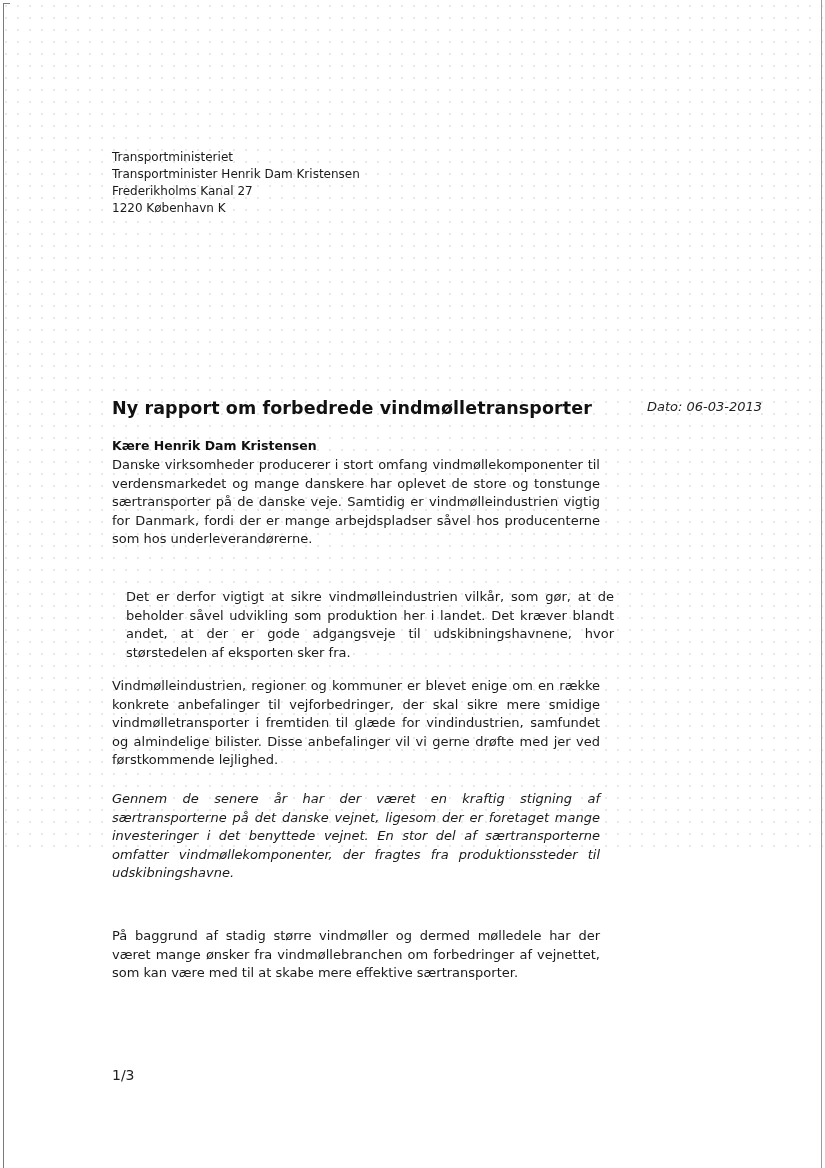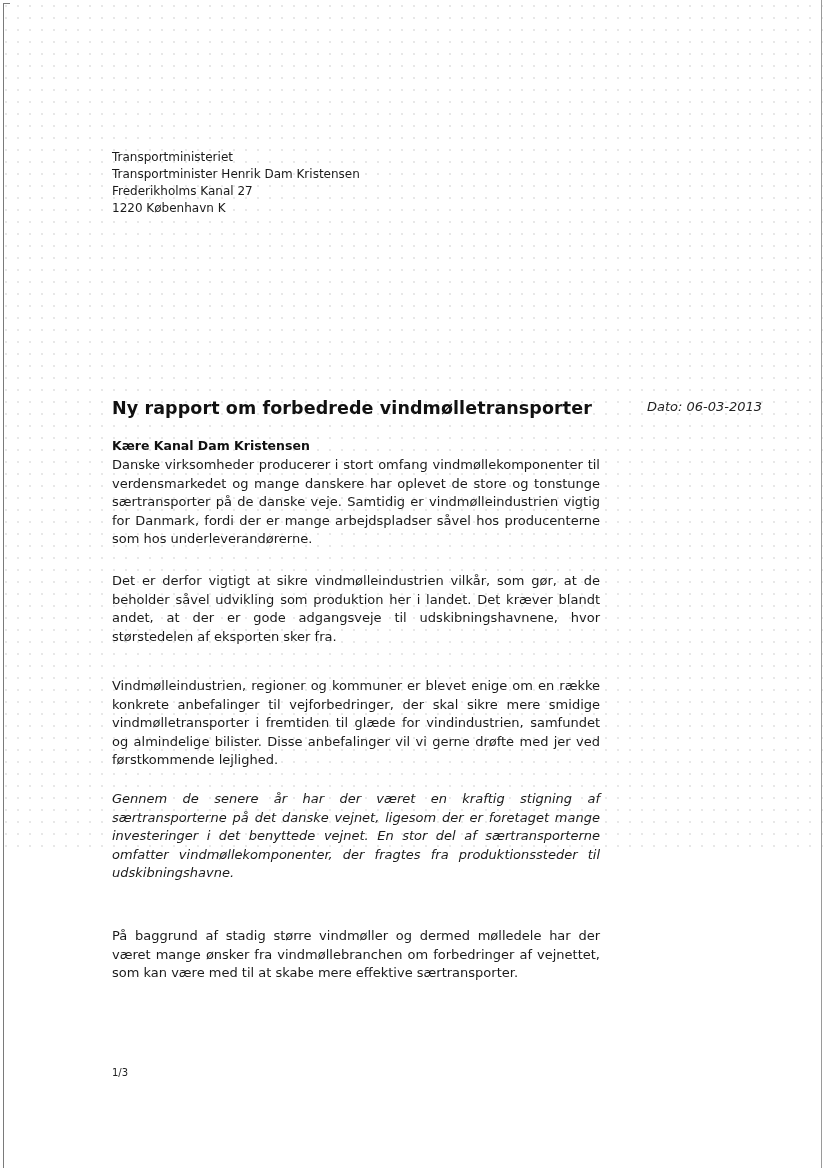--- a/index.html
+++ b/index.html
@@ -85,29 +85,29 @@
       width: 488px;
       font-size: 13px;
       line-height: 18.6px;
       text-align: justify;
       color: #1a1a1a;
     }
     .body-text p {
       margin: 0;
     }
     #p1 { top: 456px; }
-    #p2 { top: 572px; }
+    #p2 { top: 588px; margin-left: 14px; }
     #p3 { top: 677px; }
     #p4 { top: 790px; font-style: italic; }
     #p5 { top: 927px; }
     .page-number {
       position: absolute;
       left: 112px;
       top: 1067px;
-      font-size: 10px;
+      font-size: 14px;
       color: #222;
     }
   </style>
 </head>
 <body>
 
 <div class="page">
   <div class="border-left"></div>
   <div class="border-top-tick"></div>
   <div class="border-right"></div>
@@ -115,21 +115,21 @@
   <div class="address">
     <div>Transportministeriet</div>
     <div>Transportminister Henrik Dam Kristensen</div>
     <div>Frederikholms Kanal 27</div>
     <div>1220 København K</div>
   </div>
 
   <div class="title">Ny rapport om forbedrede vindmølletransporter</div>
   <div class="date">Dato: 06-03-2013</div>
 
-  <div class="salutation">Kære Kanal Dam Kristensen</div>
+  <div class="salutation">Kære Henrik Dam Kristensen</div>
 
   <div class="body-text" id="p1">
     <p>Danske virksomheder producerer i stort omfang vindmøllekomponenter til verdensmarkedet og mange danskere har oplevet de store og tonstunge særtransporter på de danske veje. Samtidig er vindmølleindustrien vigtig for Danmark, fordi der er mange arbejdspladser såvel hos producenterne som hos underleverandørerne.</p>
   </div>
   <div class="body-text" id="p2">
     <p>Det er derfor vigtigt at sikre vindmølleindustrien vilkår, som gør, at de beholder såvel udvikling som produktion her i landet. Det kræver blandt andet, at der er gode adgangsveje til udskibningshavnene, hvor størstedelen af eksporten sker fra.</p>
   </div>
   <div class="body-text" id="p3">
     <p>Vindmølleindustrien, regioner og kommuner er blevet enige om en række konkrete anbefalinger til vejforbedringer, der skal sikre mere smidige vindmølletransporter i fremtiden til glæde for vindindustrien, samfundet og almindelige bilister. Disse anbefalinger vil vi gerne drøfte med jer ved førstkommende lejlighed.</p>
   </div>

